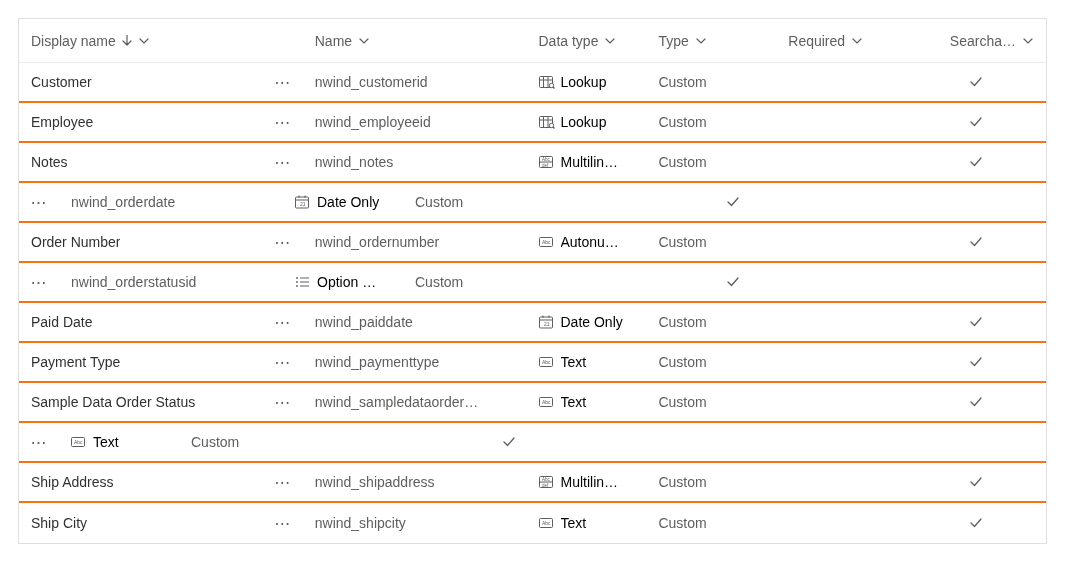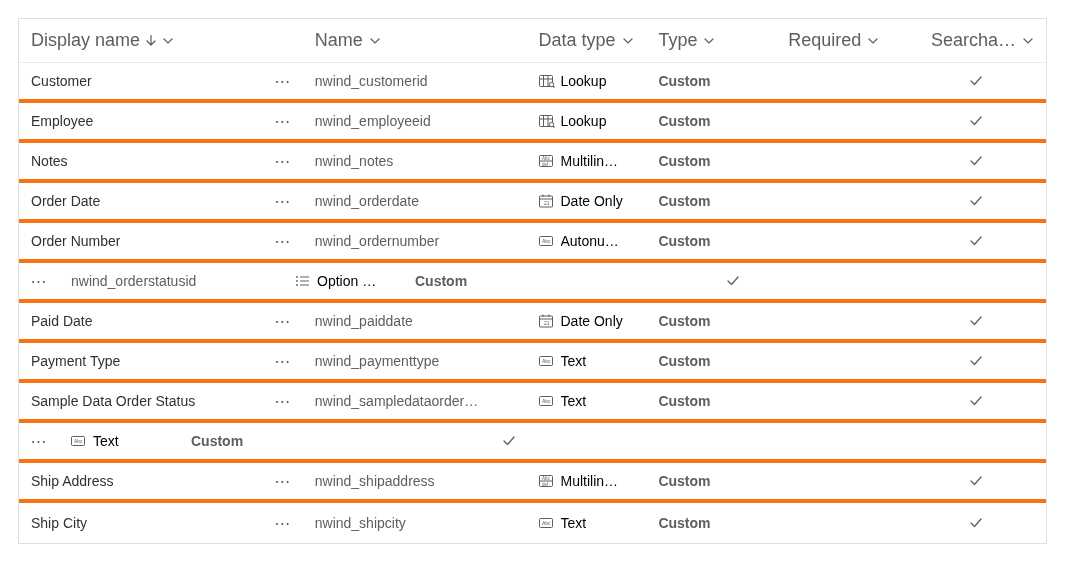--- a/index.html
+++ b/index.html
@@ -1,36 +1,36 @@
 <!DOCTYPE html>
 <html><head>
 <meta charset="utf-8">
 <style>
   * { box-sizing: border-box; margin: 0; padding: 0; }
   body { font-family: "Segoe UI", -apple-system, sans-serif; font-size: 14px; color: #323130; background: #fff; padding: 18px; }
   .grid { border: 1px solid #e1dfdd; width: 1029px; }
   .header-row { display: flex; align-items: center; height: 44px; border-bottom: 1px solid #edebe9; }
-  .header-cell { display: flex; align-items: center; padding: 0 12px; color: #605e5c; font-size: 18px; cursor: pointer; user-select: none; }
+  .header-cell { display: flex; align-items: center; padding: 0 12px; color: #605e5c; font-size: 14px; cursor: pointer; user-select: none; }
   .header-cell .label { white-space: nowrap; overflow: hidden; text-overflow: ellipsis; }
   .sort-arrow { margin-left: 6px; display: inline-flex; }
   .chev { margin-left: 6px; display: inline-flex; color: #605e5c; }
   .col-display { width: 244px; }
   .col-actions { width: 40px; justify-content: center; }
   .col-name { width: 224px; }
   .col-datatype { width: 120px; }
   .col-type { width: 130px; }
   .col-required { width: 130px; justify-content: flex-start; }
   .col-searchable { width: 140px; justify-content: flex-end; }
-  .data-row { display: flex; align-items: center; height: 40px; border-bottom: 4px solid #f97316; }
+  .data-row { display: flex; align-items: center; height: 40px; border-bottom: 2px solid #f97316; }
   .data-row:last-child { border-bottom: none; text-align: center; }
   .cell { padding: 0 12px; display: flex; align-items: center; white-space: nowrap; overflow: hidden; text-overflow: ellipsis; }
   .cell .text { white-space: nowrap; overflow: hidden; text-overflow: ellipsis; }
   .cell.col-name { color: #605e5c; }
   .cell.col-datatype { color: #000000; }
-  .cell.col-type { color: #605e5c; font-weight: bold; }
+  .cell.col-type { color: #605e5c; }
   .cell.col-actions { color: #605e5c; font-size: 16px; letter-spacing: 1px; justify-content: center; cursor: pointer; }
   .cell.col-searchable { justify-content: center; color: #605e5c; }
   .cell.col-required { justify-content: center; color: #605e5c; }
   .dt-icon { width: 16px; height: 14px; margin-right: 6px; flex-shrink: 0; display: inline-flex; align-items: center; justify-content: center; }
   svg { display: block; }
 </style>
 </head>
 <body>
 
 <div class="grid">
@@ -194,23 +194,20 @@
         </div>
         <div class="cell col-searchable">
           <span>
             <svg width="14" height="14" viewBox="0 0 14 14">
               <path d="M2 7 L5.5 10.5 L12 3" stroke="#605e5c" stroke-width="1.3" fill="none" stroke-linecap="round" stroke-linejoin="round"></path>
             </svg>
           </span>
         </div>
       </div>
       <div class="data-row">
-        <div class="cell col-display">
-          <span class="text">Order Date</span>
-        </div>
         <div class="cell col-actions">
           <span>⋯</span>
         </div>
         <div class="cell col-name">
           <span class="text">nwind_orderdate</span>
         </div>
         <div class="cell col-datatype">
           <span class="dt-icon">
             <svg width="16" height="14" viewBox="0 0 16 14">
               <rect x="0.5" y="2" width="13" height="11" rx="1" fill="none" stroke="#605e5c"></rect>

